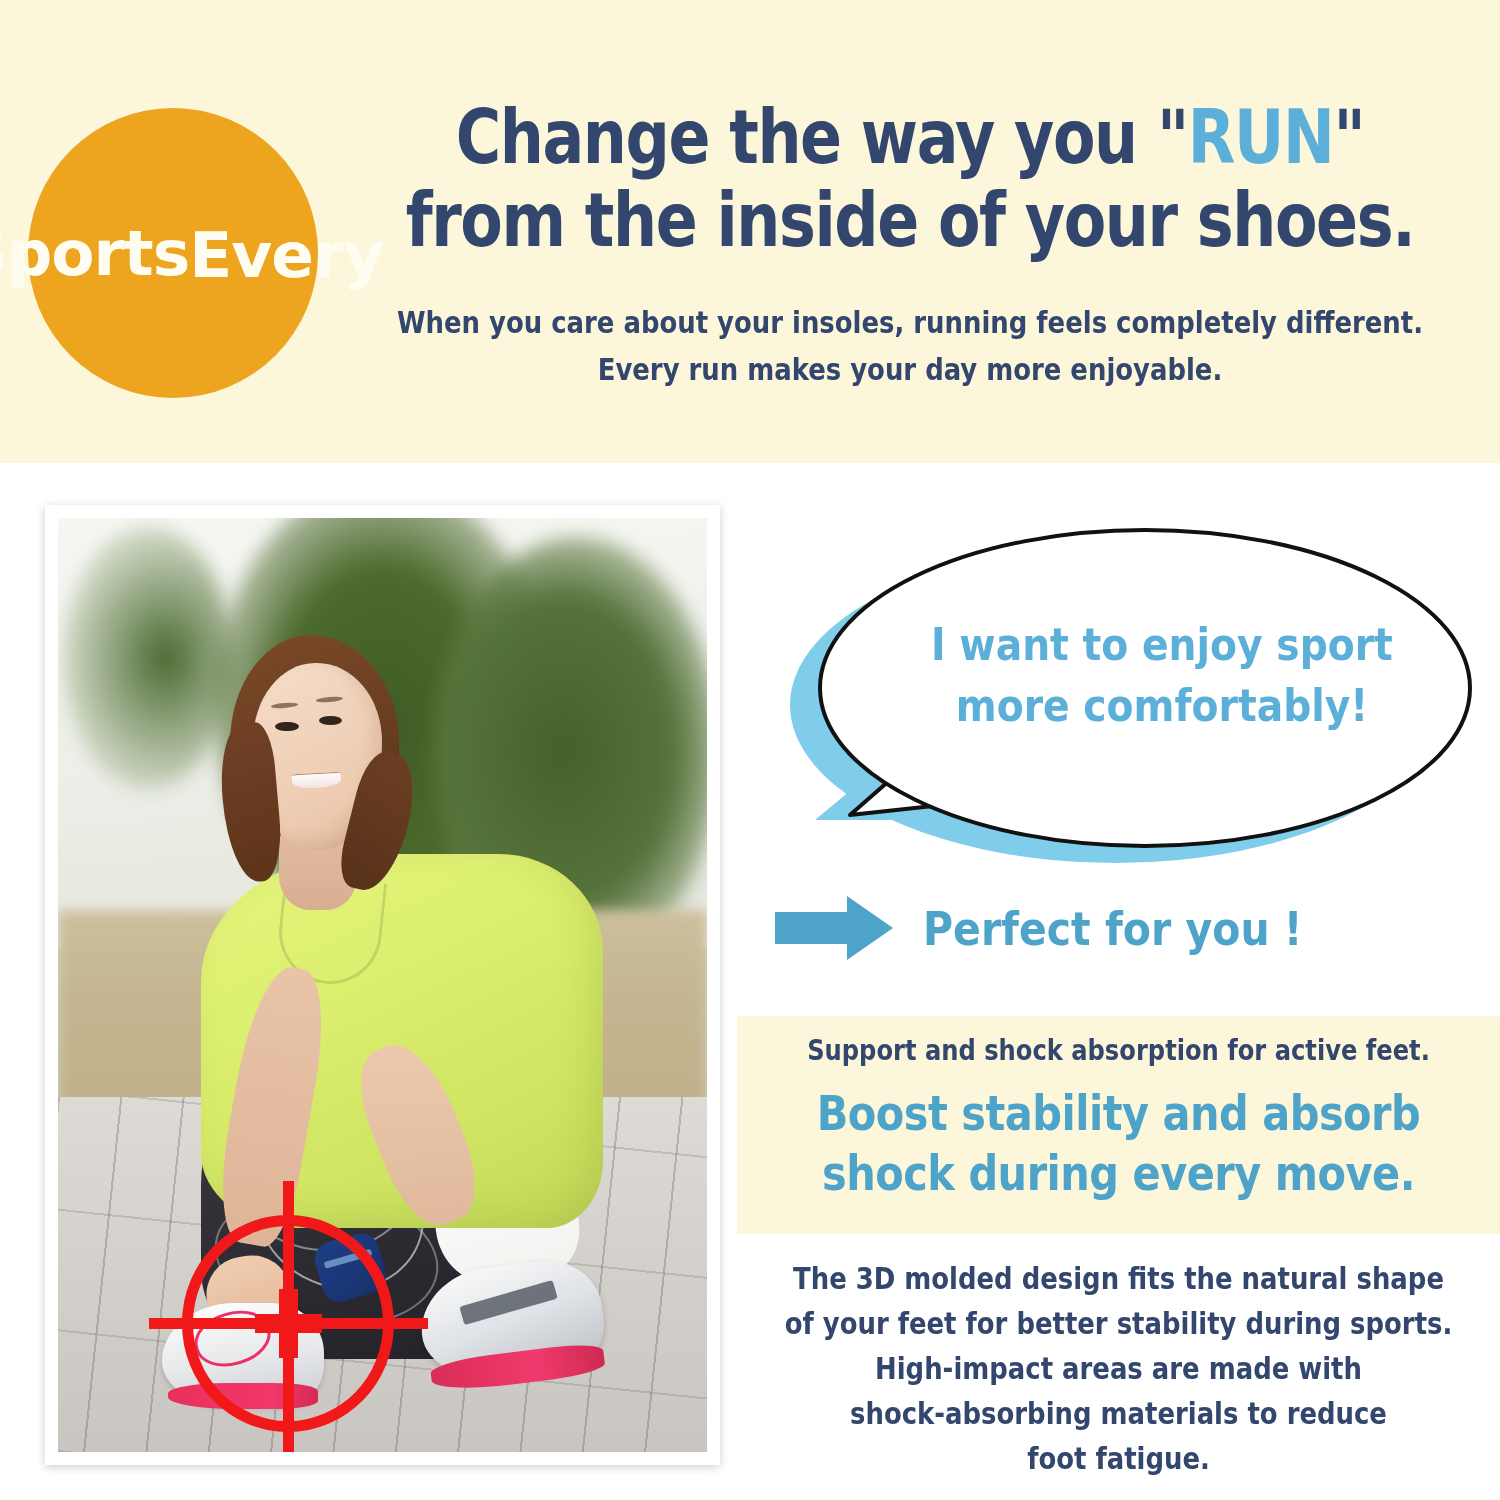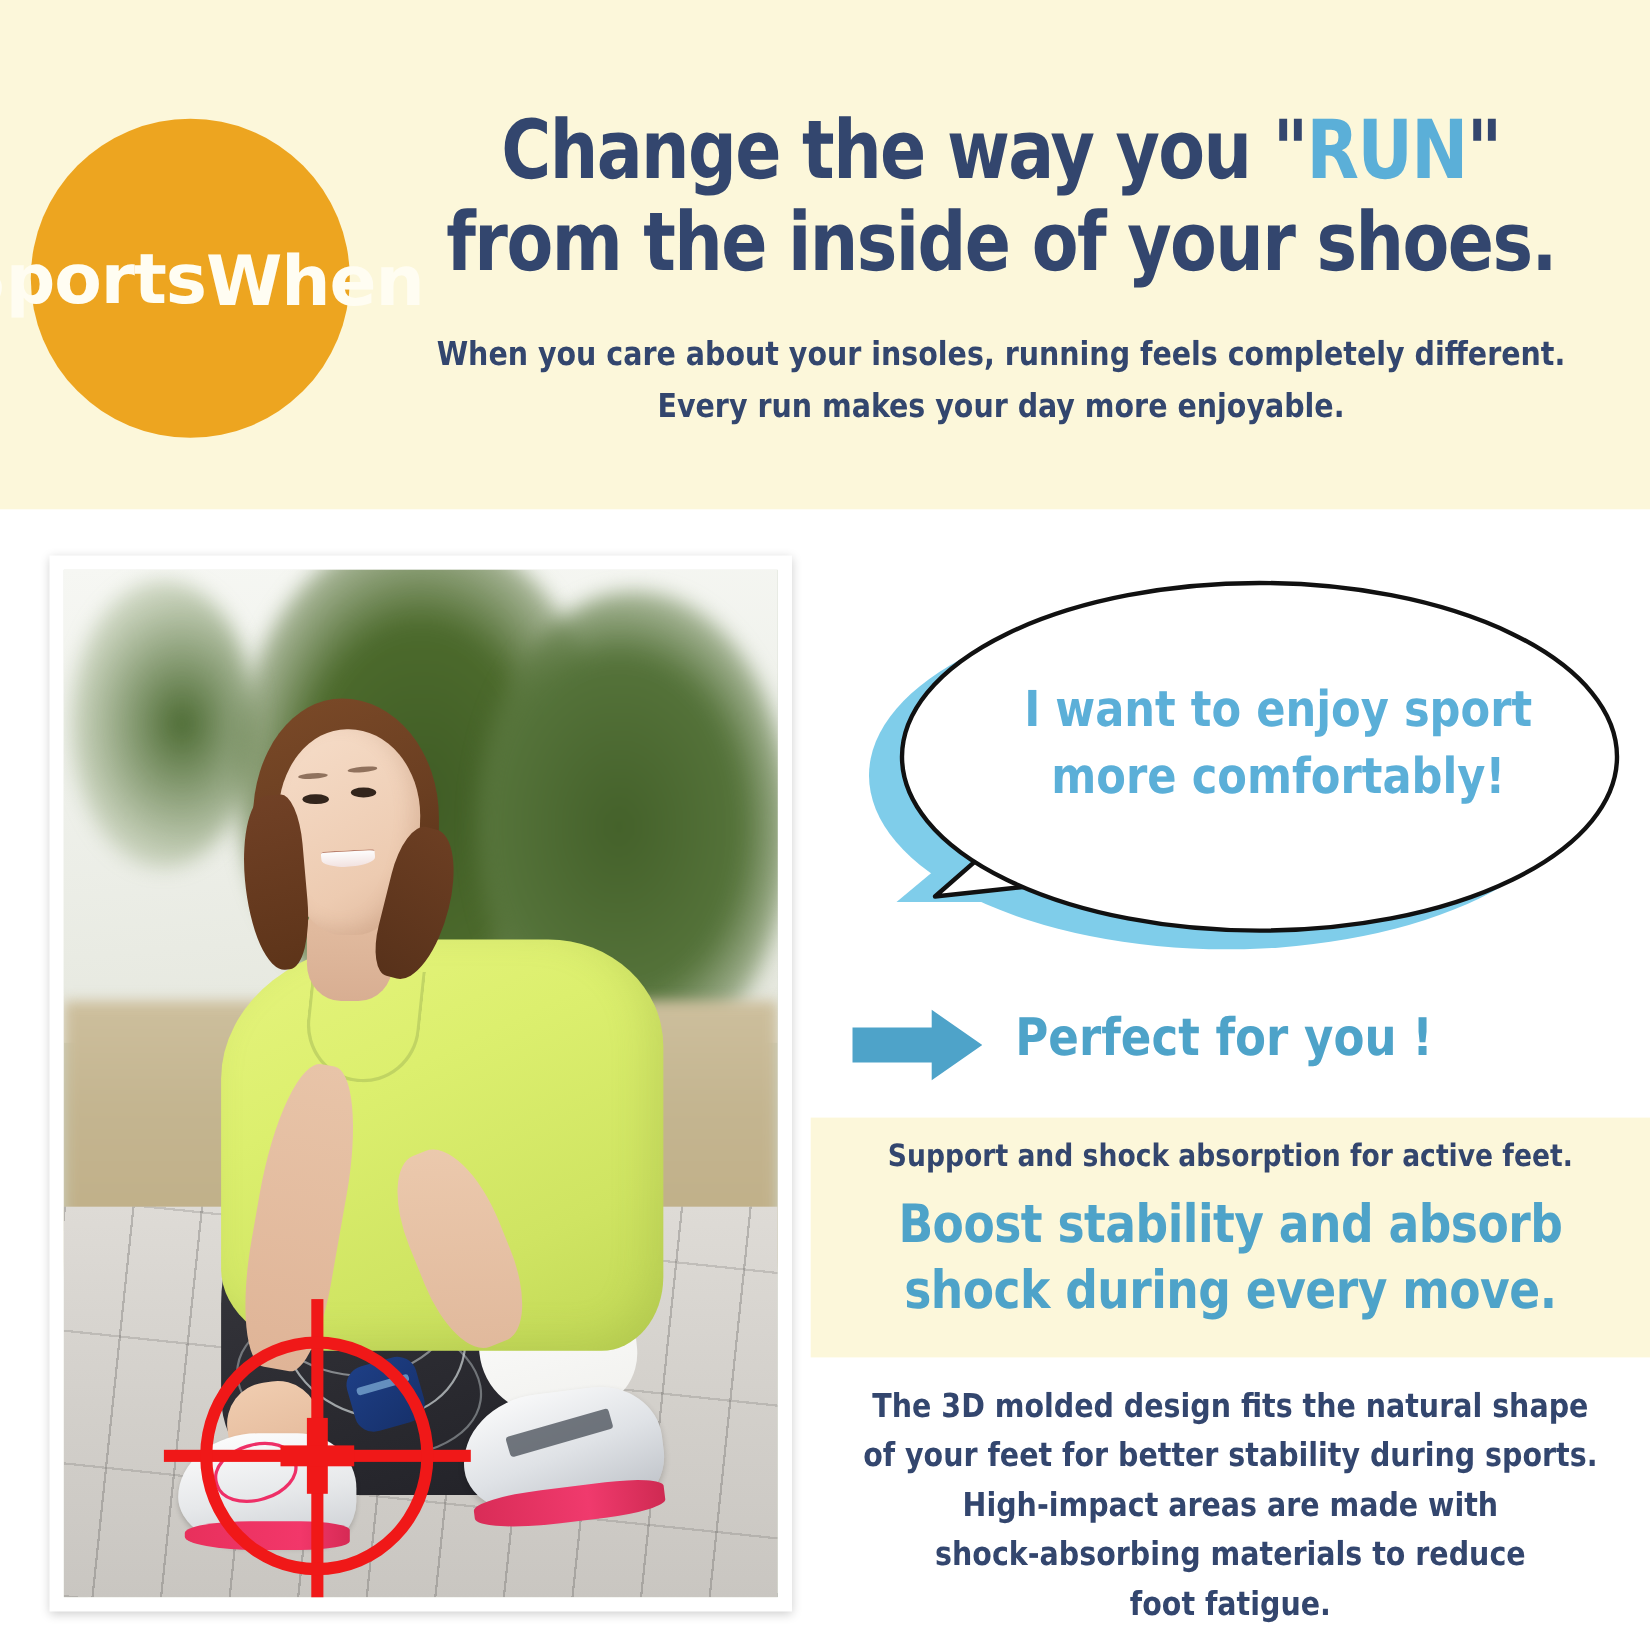--- a/index.html
+++ b/index.html
@@ -343,24 +343,24 @@
     font-size: 45px;
     font-weight: bold;
     color: #5BAFD8;
     text-align: center;
     line-height: 1.35;
     transform: scaleX(0.97);
   }
 
   .arrow-row {
     position: absolute;
-    left: 755px; top: 916px;
+    left: 755px; top: 884px;
     width: 730px; height: 88px;
     display: flex;
-    align-items: flex-start;
+    align-items: center;
   }
   .arrow-icon {
     position: relative;
     width: 122px; height: 68px;
     margin-left: 18px;
     flex: none;
   }
   .perfect-text {
     font-family: "DejaVu Sans Condensed", "Liberation Sans Narrow", "Liberation Sans", sans-serif;
     font-size: 47px;
@@ -415,21 +415,21 @@
     transform-origin: center top;
   }
 </style>
 </head>
 <body>
 
 <div class="header-band">
 
   <div class="badge">
     <div class="badge-line l1">Sports</div>
-    <div class="badge-line l2">When</div>
+    <div class="badge-line l2">Every</div>
   </div>
 
   <div class="headline-wrap">
     <div class="headline"><span>Change the way you </span><span class="qt">"</span><span class="run">RUN</span><span class="qt">"</span></div>
     <div class="headline">from the inside of your shoes.</div>
   </div>
 
   <div class="subhead">
     <div>When you care about your insoles, running feels completely different.</div>
     <div>Every run makes your day more enjoyable.</div>

